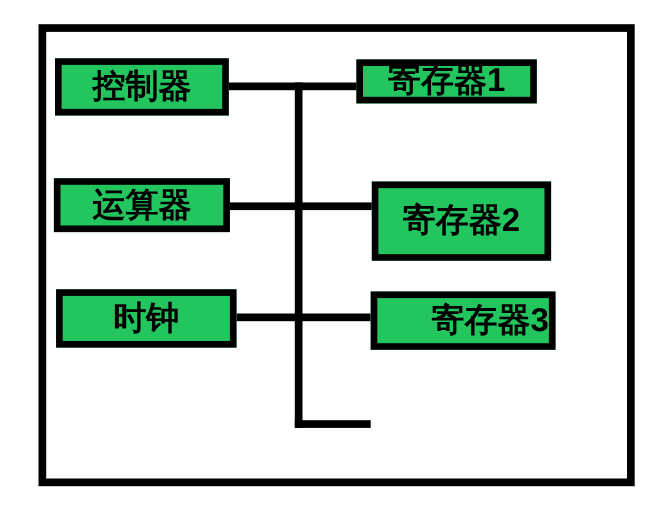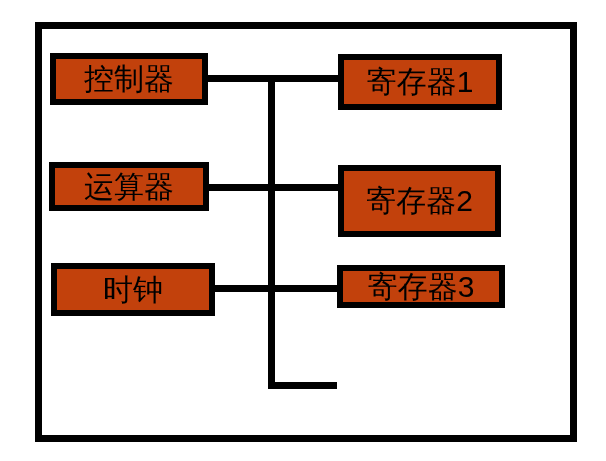--- a/index.html
+++ b/index.html
@@ -22,39 +22,39 @@
     width: 542px;
     height: 420px;
     border: 7px solid #000000;
     box-sizing: border-box;
     background: transparent;
   }
   .node {
     position: absolute;
     border: 6px solid #000000;
     box-sizing: border-box;
-    background: #c2410c;
+    background: #22c55e;
     display: flex;
     align-items: center;
     justify-content: center;
-    font-weight: normal;
+    font-weight: bold;
     font-size: 30px;
     color: #000000;
     line-height: 1;
     white-space: nowrap;
     z-index: 2;
   }
   
   .node-controller { left: 50px;  top: 53px;  width: 158px; height: 52px; }
   .node-alu        { left: 49px;  top: 162px; width: 160px; height: 49px; }
   .node-clock      { left: 51px;  top: 263px; width: 164px; height: 53px; }
   
-  .node-register1  { left: 338px; top: 54px;  width: 164px; height: 56px; }
+  .node-register1  { left: 324px; top: 54px;  width: 164px; height: 40px; }
   .node-register2  { left: 338px; top: 165px; width: 163px; height: 72px; }
-  .node-register3  { left: 337px; top: 265px; width: 168px; height: 43px; }
+  .node-register3  { left: 337px; top: 265px; width: 168px; height: 53px; justify-content: flex-end; }
   .node-register4  { left: 337px; top: 356px; width: 168px; height: 52px; }
 
   .line {
     position: absolute;
     background: #000000;
     z-index: 1;
   }
   .bus-vertical   { left: 268px; top: 75px;  width: 7px;   height: 314px; }
   .conn-controller{ left: 208px; top: 75px;  width: 130px; height: 7px; }
   .conn-alu       { left: 209px; top: 184px; width: 129px; height: 7px; }

